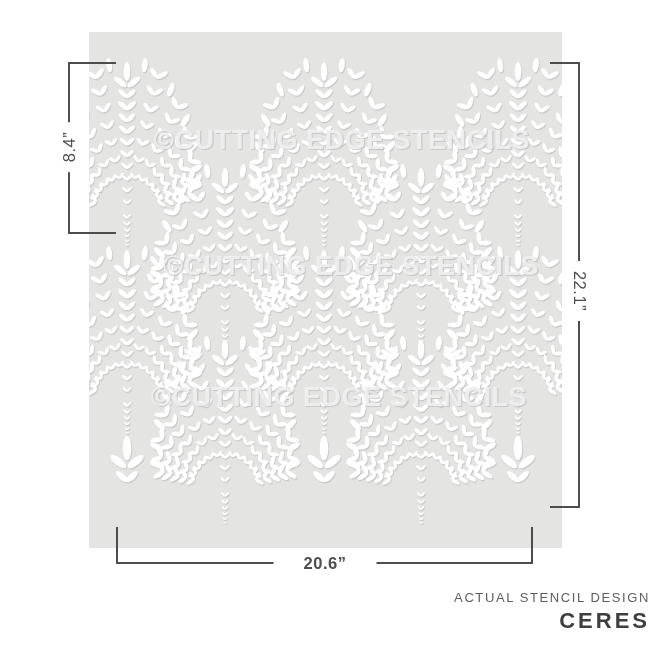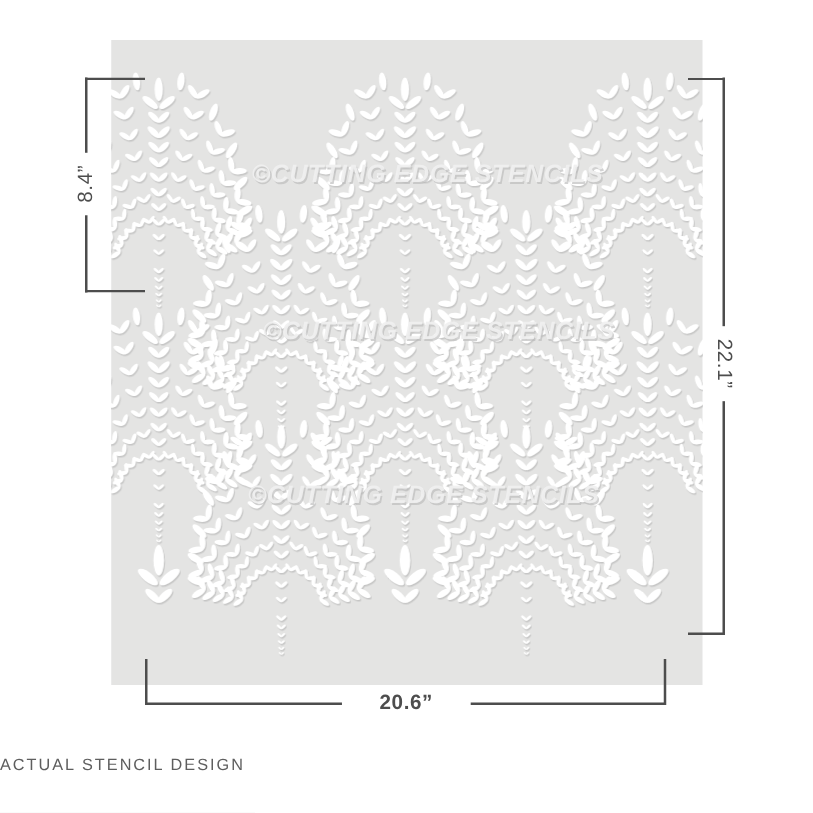--- a/index.html
+++ b/index.html
@@ -7,24 +7,24 @@
     position:relative;width:650px;height:650px;background:#ffffff;overflow:hidden;
     font-family:"Liberation Sans", sans-serif;
   }
   .stencil{
     position:absolute;left:89px;top:32px;width:473px;height:516px;
     background:var(--stencil-bg,#e4e4e3);
   }
   #pattern{position:absolute;left:0;top:0;}
   .watermark{
     position:absolute;transform:translate(-50%,-50%);
-    white-space:nowrap;font-weight:700;font-size:20px;letter-spacing:.5px;
+    white-space:nowrap;font-weight:700;font-size:27px;letter-spacing:.5px;
     color:rgba(240,240,240,0.92);
     text-shadow:1.2px 1.4px 0 rgba(186,186,186,0.65);
-    pointer-events:none;z-index:4;font-style:italic;
+    pointer-events:none;z-index:4;
   }
   .dim-line{position:absolute;background:var(--dim-line,#4d4d4d);z-index:5;}
   .dim-label{
     position:absolute;z-index:6;background:#ffffff;color:var(--dim-line,#4d4d4d);
     font-size:16.5px;letter-spacing:.5px;white-space:nowrap;padding:0 10px;
   }
   .rot-ccw{transform:translate(-50%,-50%) rotate(-90deg);}
   .rot-cw{transform:translate(-50%,-50%) rotate(90deg);}
   .dim-label-h{transform:translate(-50%,-50%);padding:0 30px;font-weight:bold;}
   
@@ -35,21 +35,21 @@
   
   .rb-v{left:578px;top:62px;width:2px;height:446px;}
   .rb-t1{left:550px;top:62px;width:30px;height:2px;}
   .rb-t2{left:550px;top:506px;width:30px;height:2px;}
   .rb-label{left:579px;top:291px;}
   
   .bb-h{left:117px;top:562px;width:415px;height:2px;}
   .bb-t1{left:116px;top:527px;width:2px;height:37px;}
   .bb-t2{left:531px;top:527px;width:2px;height:37px;}
   .bb-label{left:325px;top:563px;}
-  .caption{position:absolute;left:0;right:0;text-align:left;z-index:5;margin-top:14px;}
+  .caption{position:absolute;left:0;right:0;text-align:right;z-index:5;}
   .caption-sub{top:590px;font-size:13px;letter-spacing:1.6px;color:var(--subtitle-color,#5e5e5e);}
   .caption-title{top:608px;font-size:22px;font-weight:700;letter-spacing:3px;color:var(--title-color,#3e3e3e);}
 </style>
 </head>
 <body>
 
 <div class="canvas">
 
   <div class="stencil"></div>
 
@@ -209,14 +209,15 @@
   </div>
 
   <div>
     <div class="dim-line bb-h"></div>
     <div class="dim-line bb-t1"></div>
     <div class="dim-line bb-t2"></div>
     <span class="dim-label dim-label-h bb-label">20.6”</span>
   </div>
 
   <div class="caption caption-sub">ACTUAL STENCIL DESIGN</div>
+  <div class="caption caption-title">CERES</div>
 
 </div>
 
 </body></html>

